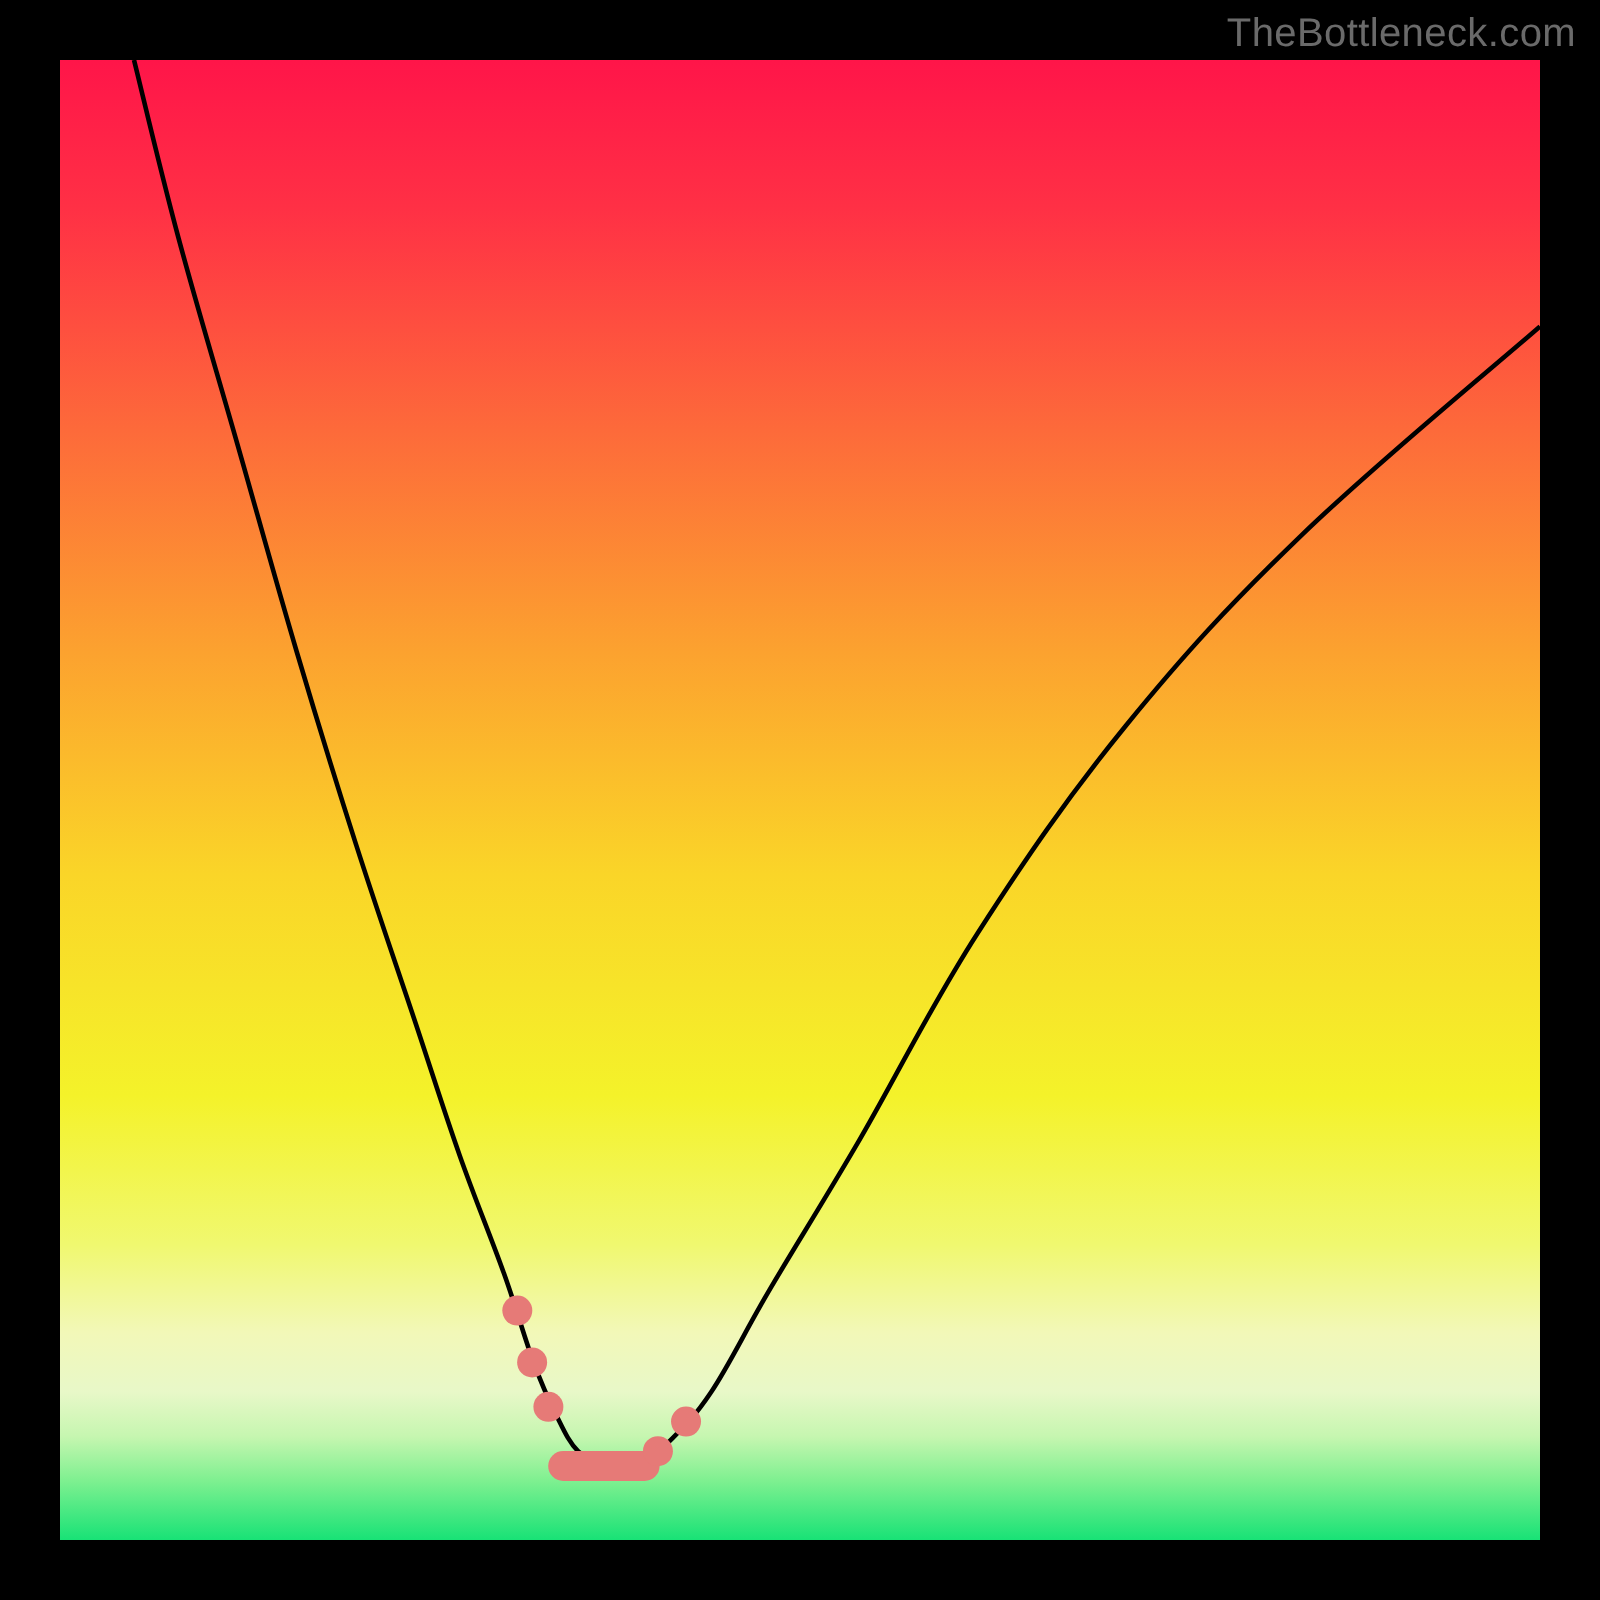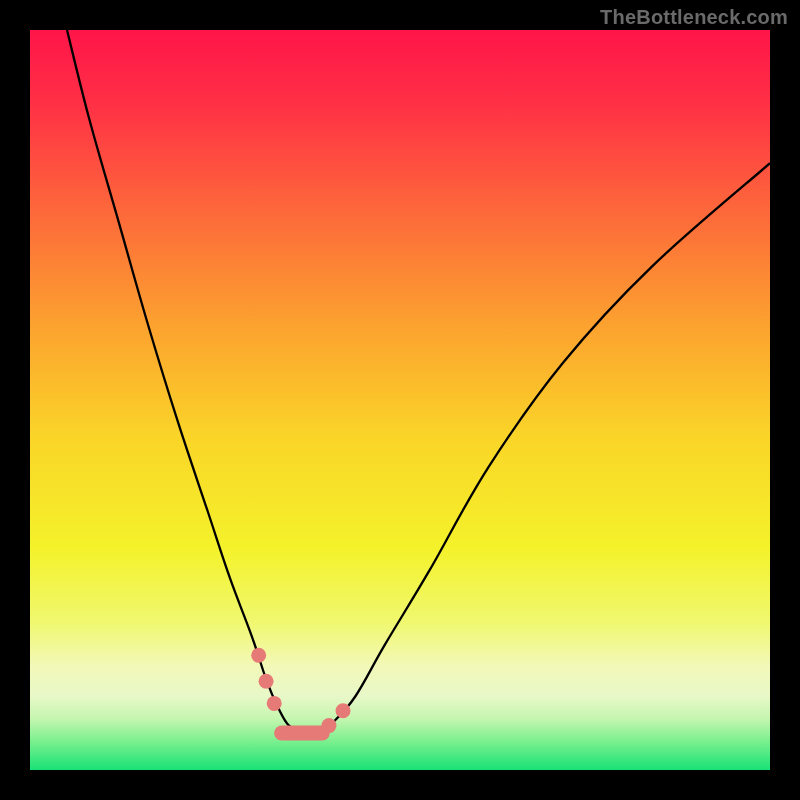--- a/index.html
+++ b/index.html
@@ -41,21 +41,21 @@
     width: 740px;
     height: 740px;
   }
   .watermark {
     position: absolute;
     top: 6px;
     right: 12px;
     color: #6a6a6a;
     font-size: 20px;
     letter-spacing: 0.2px;
-    font-weight: 700;
+    font-weight: 400;
   }
 </style>
 </head>
 <body>
 
 <div class="frame">
 
   <div class="plot">
     <svg class="bg-gradient" viewBox="0 0 740 740" preserveAspectRatio="none">
       <defs>

